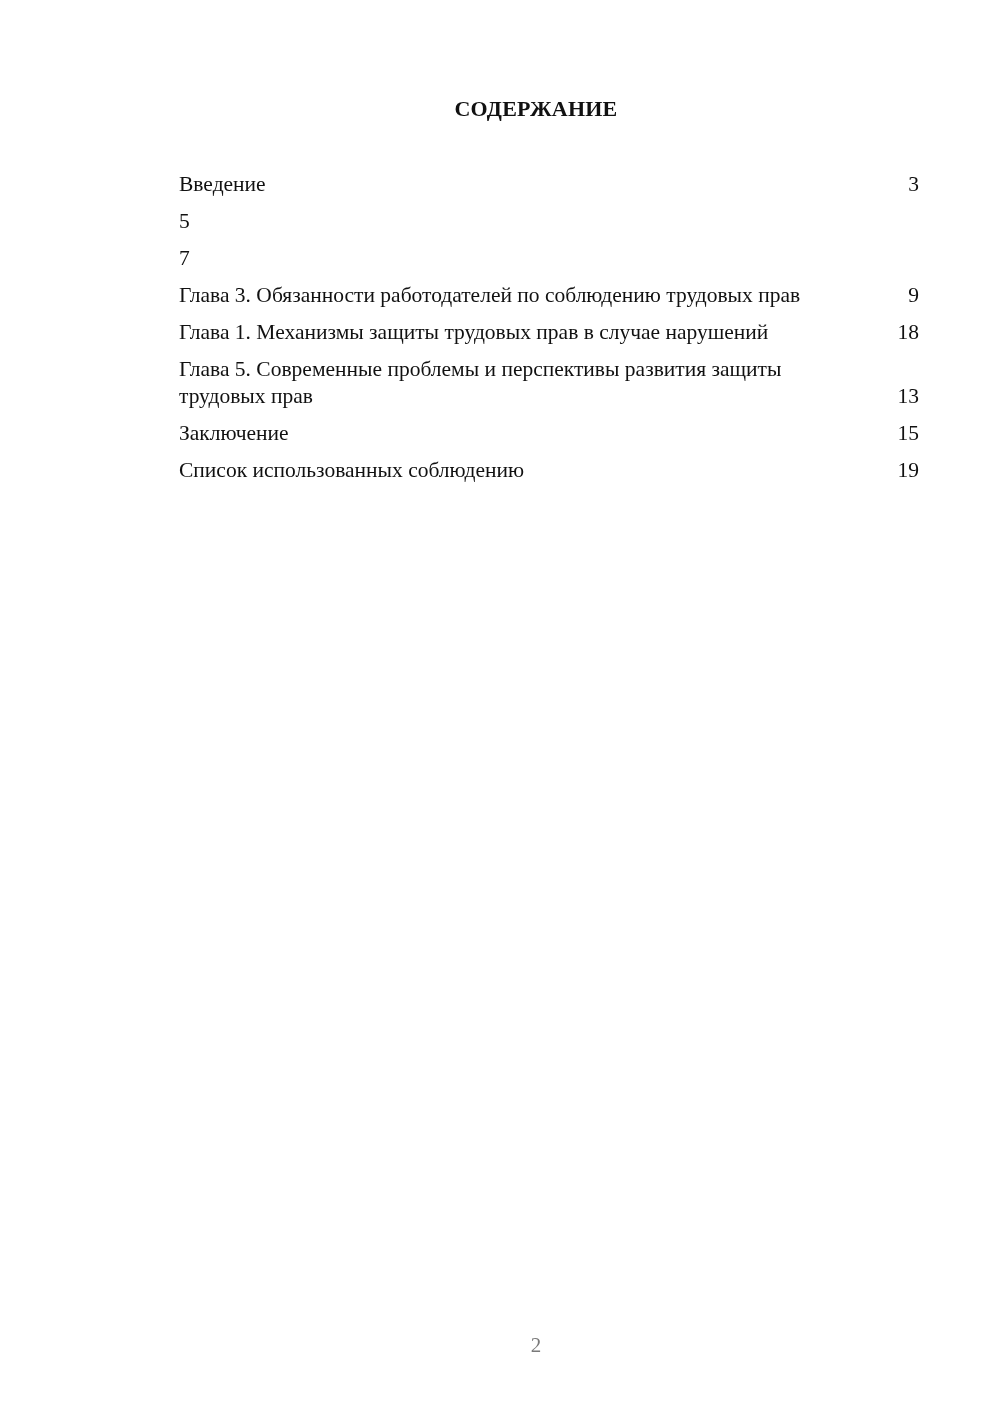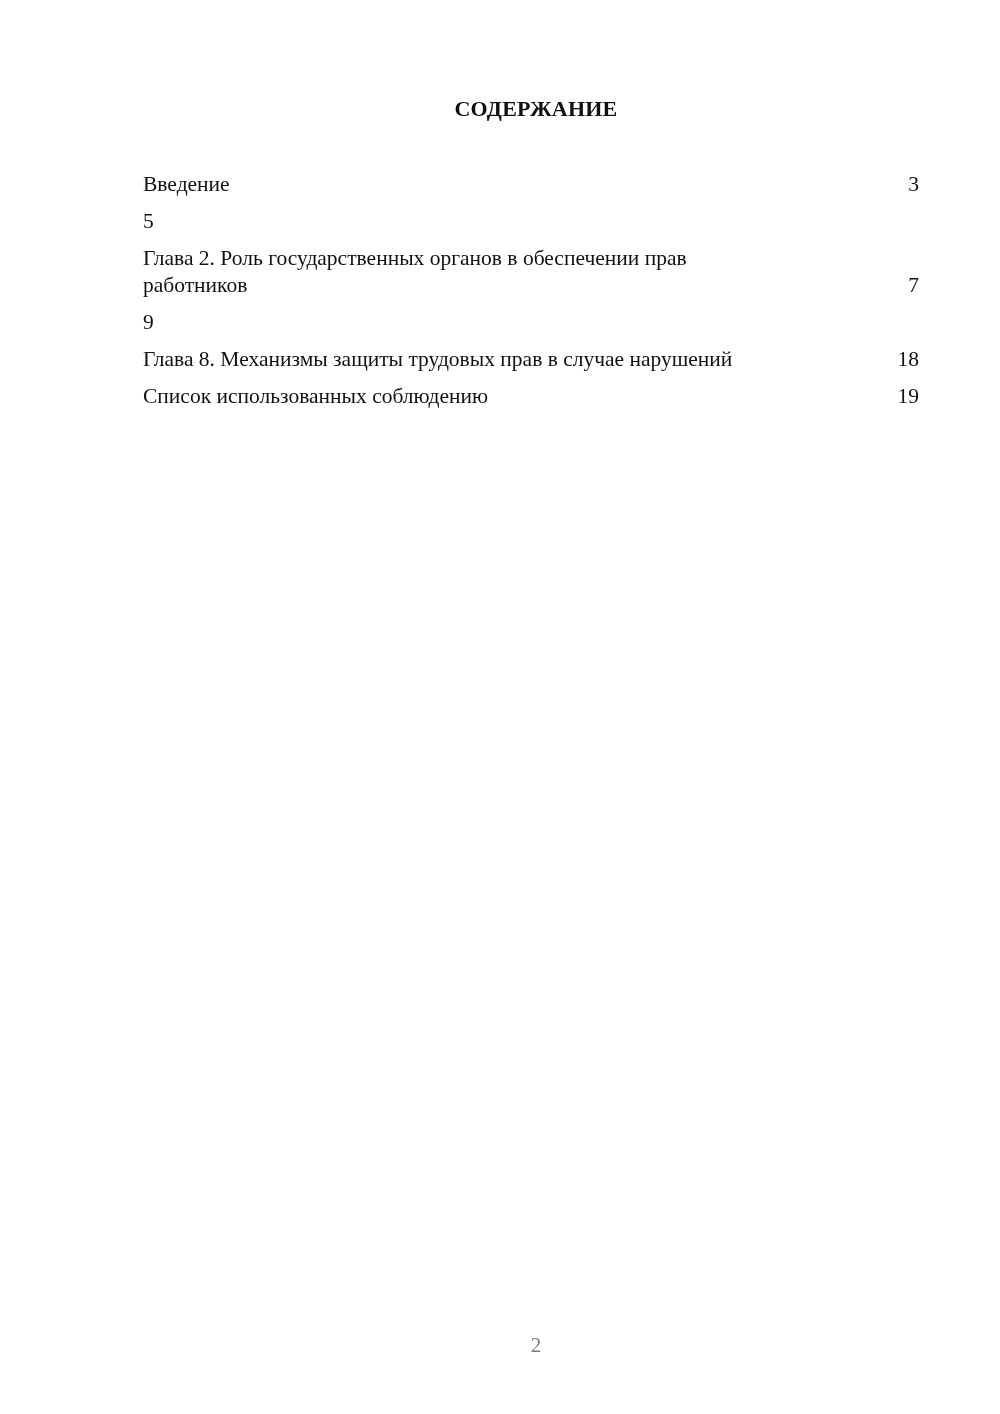--- a/index.html
+++ b/index.html
@@ -1,46 +1,54 @@
 <!DOCTYPE html>
 <html><head>
 <meta charset="utf-8">
 <style>
   html, body { margin:0; padding:0; background:#ffffff; }
   body { width:1000px; height:1414px; position:relative; font-family:"Liberation Serif", serif; color:#111; }
   .title { position:absolute; top:96px; left:0; width:1072px; text-align:center; font-weight:bold; font-size:22px; letter-spacing:0.2px; }
   .toc { position:absolute; top:171px; left:143px; width:776px; }
-  .entry { display:flex; justify-content:space-between; align-items:flex-end; font-size:21.5px; line-height:27px; margin-bottom:10px; }
+  .entry { display:flex; justify-content:space-between; align-items:flex-end; font-size:21.5px; line-height:27px; margin-bottom:10px;margin-left:36px; }
   .entry .label { max-width:690px; }
   .entry .page { text-align:right; }
   .page-number { position:absolute; top:1333px; left:0; width:1072px; text-align:center; font-size:21px; color:#7a7a7a; }
 </style>
 </head>
 <body>
 
 <div class="title">СОДЕРЖАНИЕ</div>
 
 <div class="toc">
   <div class="entry">
     <span class="label">Введение</span>
     <span class="page">3</span>
   </div>
   <div class="entry">
     <span class="page">5</span>
   </div>
   <div class="entry">
-    <span class="label" style="max-width:650px">Глава 2. Роль государственных органов в обеспечении прав работников</span>
     <span class="page">7</span>
   </div>
   <div class="entry">
+    <span class="label" style="max-width:690px">Глава 3. Обязанности работодателей по соблюдению трудовых прав</span>
     <span class="page">9</span>
   </div>
   <div class="entry">
-    <span class="label" style="max-width:600px">Глава 8. Механизмы защиты трудовых прав в случае нарушений</span>
+    <span class="label" style="max-width:600px">Глава 1. Механизмы защиты трудовых прав в случае нарушений</span>
     <span class="page">18</span>
+  </div>
+  <div class="entry">
+    <span class="label" style="max-width:630px">Глава 5. Современные проблемы и перспективы развития защиты трудовых прав</span>
+    <span class="page">13</span>
+  </div>
+  <div class="entry">
+    <span class="label">Заключение</span>
+    <span class="page">15</span>
   </div>
   <div class="entry">
     <span class="label">Список использованных соблюдению</span>
     <span class="page">19</span>
   </div>
 </div>
 
 <div class="page-number">2</div>
 
 </body></html>

